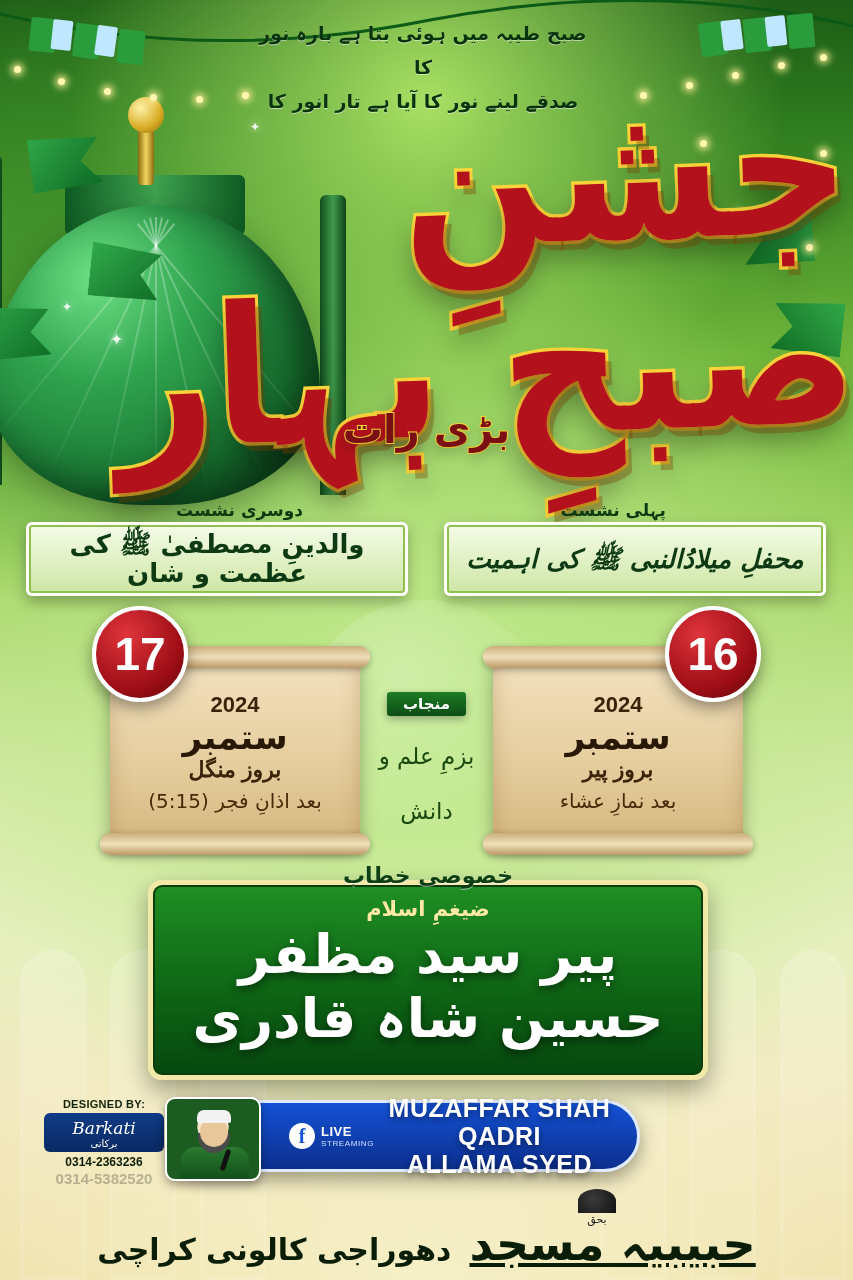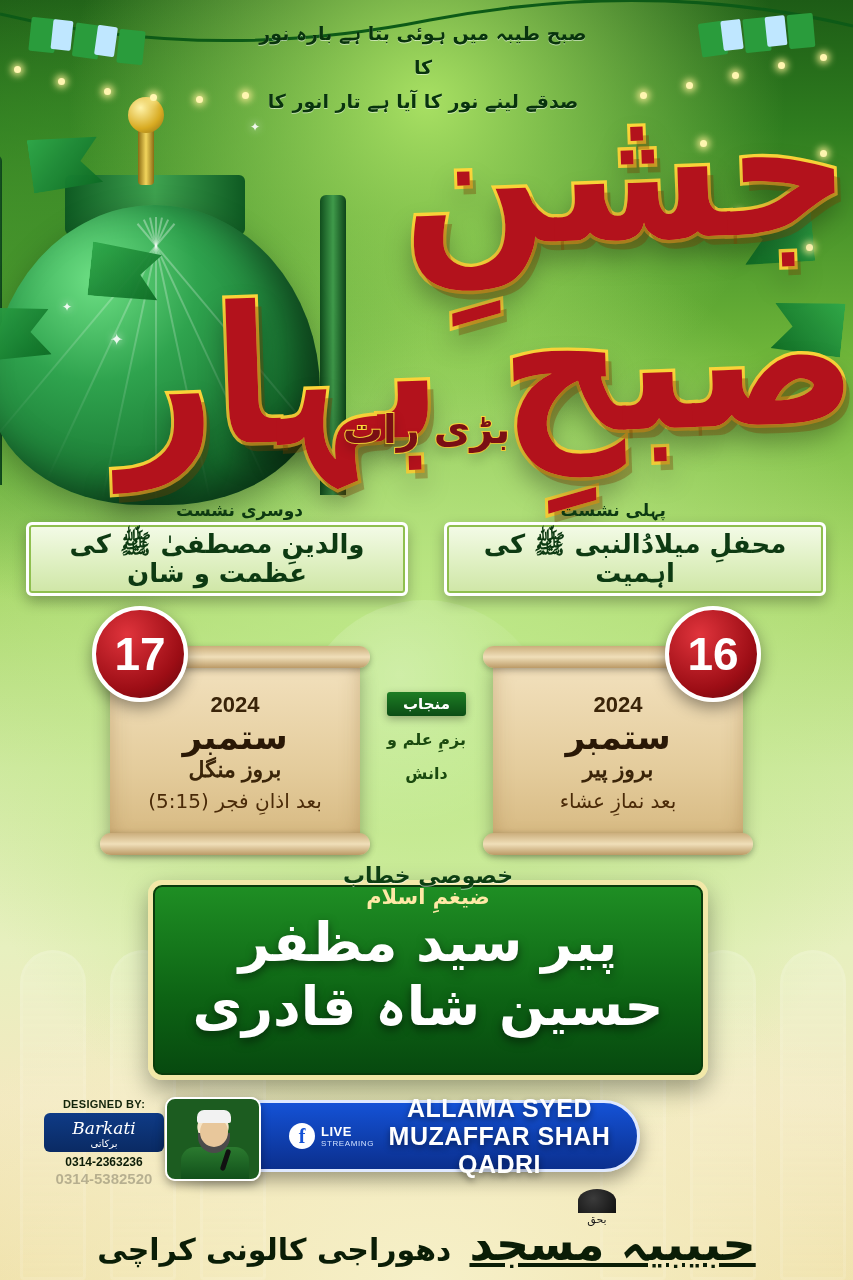--- a/index.html
+++ b/index.html
@@ -139,21 +139,21 @@
   .sessions { position: absolute; left: 26px; top: 500px; width: 800px; height: 110px; }
   .session {
     position: absolute; top: 22px; width: 382px; height: 74px;
     background: linear-gradient(180deg,#f4fbe8,#dff0c2 55%,#cfe6a6);
     border: 3px solid #ffffff;
     border-radius: 6px;
     box-shadow: 0 6px 14px rgba(0,0,0,.28), inset 0 0 0 2px #8fbf4f;
     display: flex; align-items: center; justify-content: center;
     direction: rtl;
   }
-  .session.right { right: 0; }
+  .session.right { right: 0; font-style: italic; }
   .session.left { left: 0; }
   .session-text {
     font-family: "DejaVu Sans", sans-serif;
     font-size: 26px; font-weight: 700; color: #0d3a12;
     text-align: center; line-height: 1.1;
   }
   .session-tag {
     position: absolute; top: 0; font-family: "DejaVu Sans", sans-serif;
     font-size: 17px; font-weight: 700; color: #0d3a12; direction: rtl;
   }
@@ -210,40 +210,40 @@
     width: 150px; text-align: center; direction: rtl;
   }
   .center-badge .tag {
     display: inline-block; padding: 3px 16px; border-radius: 3px;
     background: linear-gradient(180deg,#1d7d24,#0c4d15);
     color: #fff; font-family: "DejaVu Sans", sans-serif;
     font-size: 15px; font-weight: 700;
     box-shadow: 0 3px 8px rgba(0,0,0,.3);
   }
   .center-badge .line {
-    margin-top: 14px; font-family: "DejaVu Sans", sans-serif;
-    font-size: 16px; font-weight: 700; color: #1b4a0f; line-height: 1.25;
+    margin-top: 26px; font-family: "DejaVu Sans", sans-serif;
+    font-size: 23px; font-weight: 400; color: #1b4a0f; line-height: 1.25;
   }
 
   
   .speaker-box {
     position: absolute; left: 148px; top: 880px; width: 560px; height: 200px;
     background: linear-gradient(180deg,#1f8f24,#0d6314 60%,#07490f);
     border: 5px solid #f2e8a8;
     border-radius: 14px;
     box-shadow: 0 10px 24px rgba(0,0,0,.35), inset 0 0 0 2px #0a3c0c;
     direction: rtl; text-align: center;
   }
   .khas {
     position: absolute; left: 0; right: 0; top: -22px;
     font-family: "DejaVu Sans", sans-serif; font-size: 22px; font-weight: 700;
     color: #0d3f12; text-shadow: 0 1px 0 rgba(255,255,255,.55);
   }
   .speaker-pre {
-    margin-top: 0; font-family: "DejaVu Sans", sans-serif;
+    margin-top: 12px; font-family: "DejaVu Sans", sans-serif;
     font-size: 21px; font-weight: 700; color: #ffe9a6;
   }
   .speaker-name {
     margin-top: 2px; font-family: "DejaVu Sans", sans-serif;
     font-size: 54px; font-weight: 700; color: #fff;
     text-shadow: 0 4px 10px rgba(0,0,0,.5);
     line-height: 1.18;
   }
 
   
@@ -503,22 +503,22 @@
       <div class="mic"></div>
     </div>
     <div class="fb-badge">
       <div class="fb-circle">f</div>
       <div>
         <div class="live-word">LIVE</div>
         <div class="live-sub">STREAMING</div>
       </div>
     </div>
     <div class="live-name">
+      <div>MUZAFFAR SHAH QADRI</div>
       <div>ALLAMA SYED</div>
-      <div>MUZAFFAR SHAH QADRI</div>
     </div>
   </div>
 
   <div class="footer">
     <div class="footer-logo">
       <div class="dome"></div>
       <div class="txt">بحق</div>
     </div>
     <div class="footer-row">
       <div class="footer-name">حبیبیہ مسجد</div>

